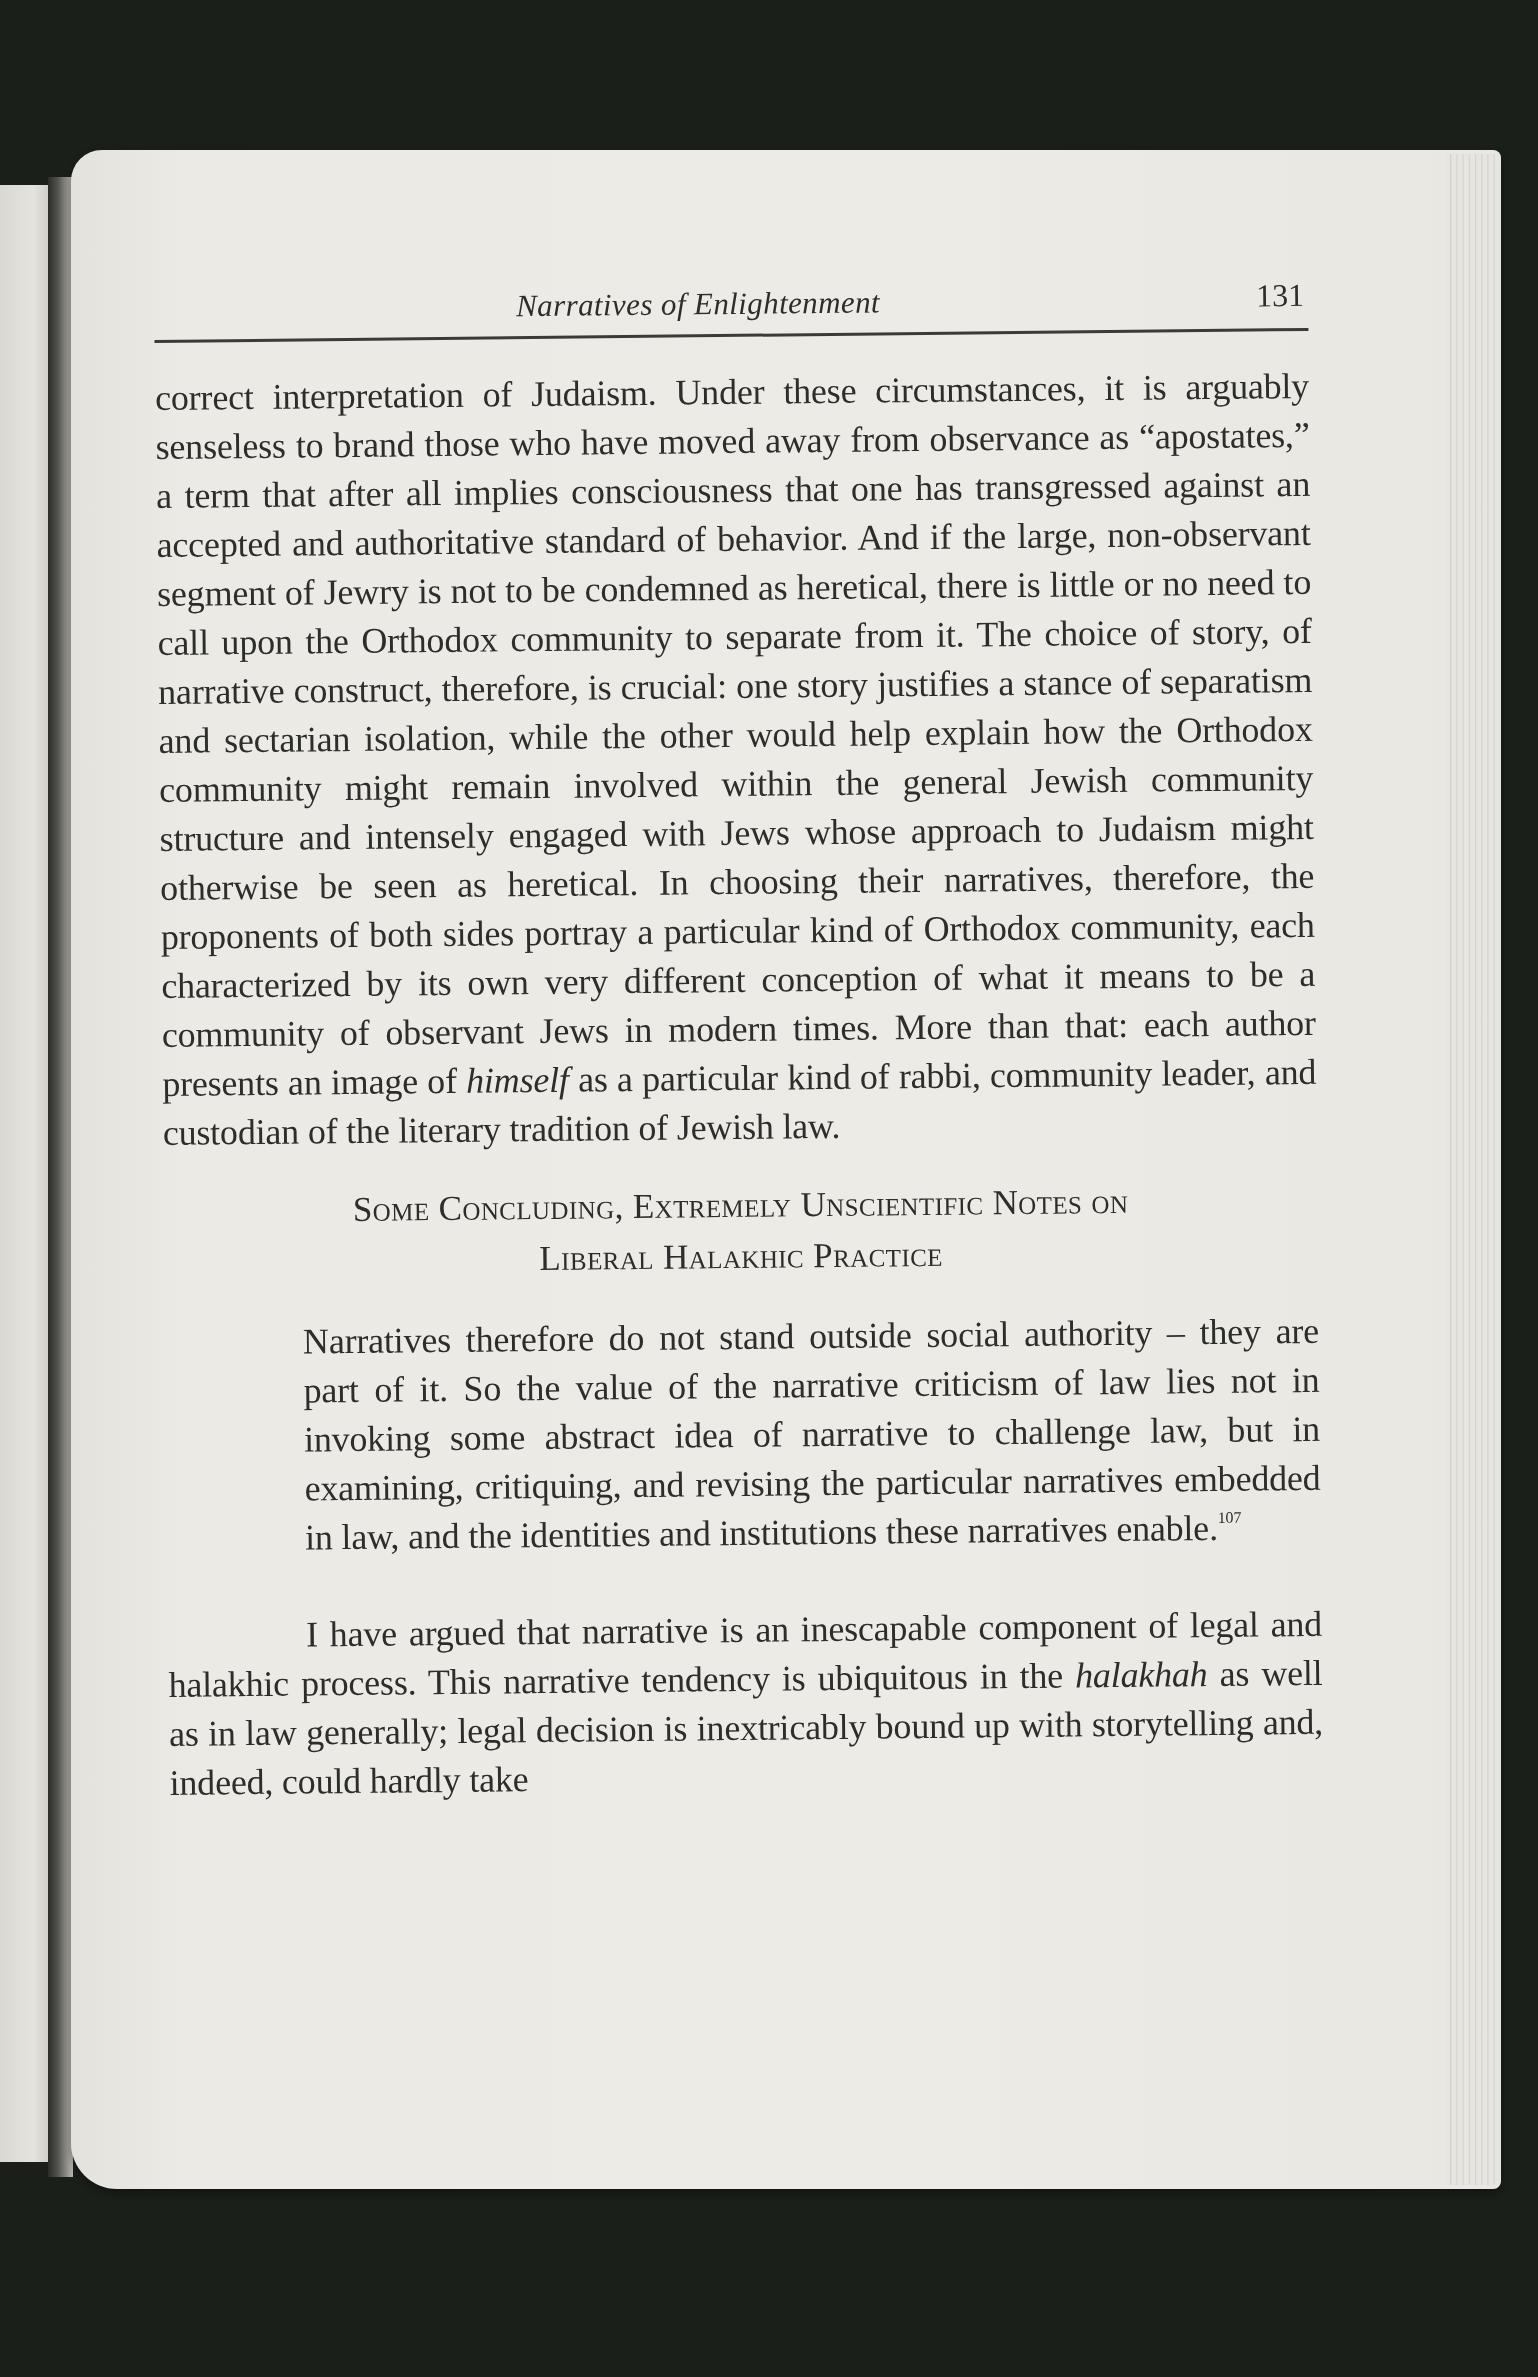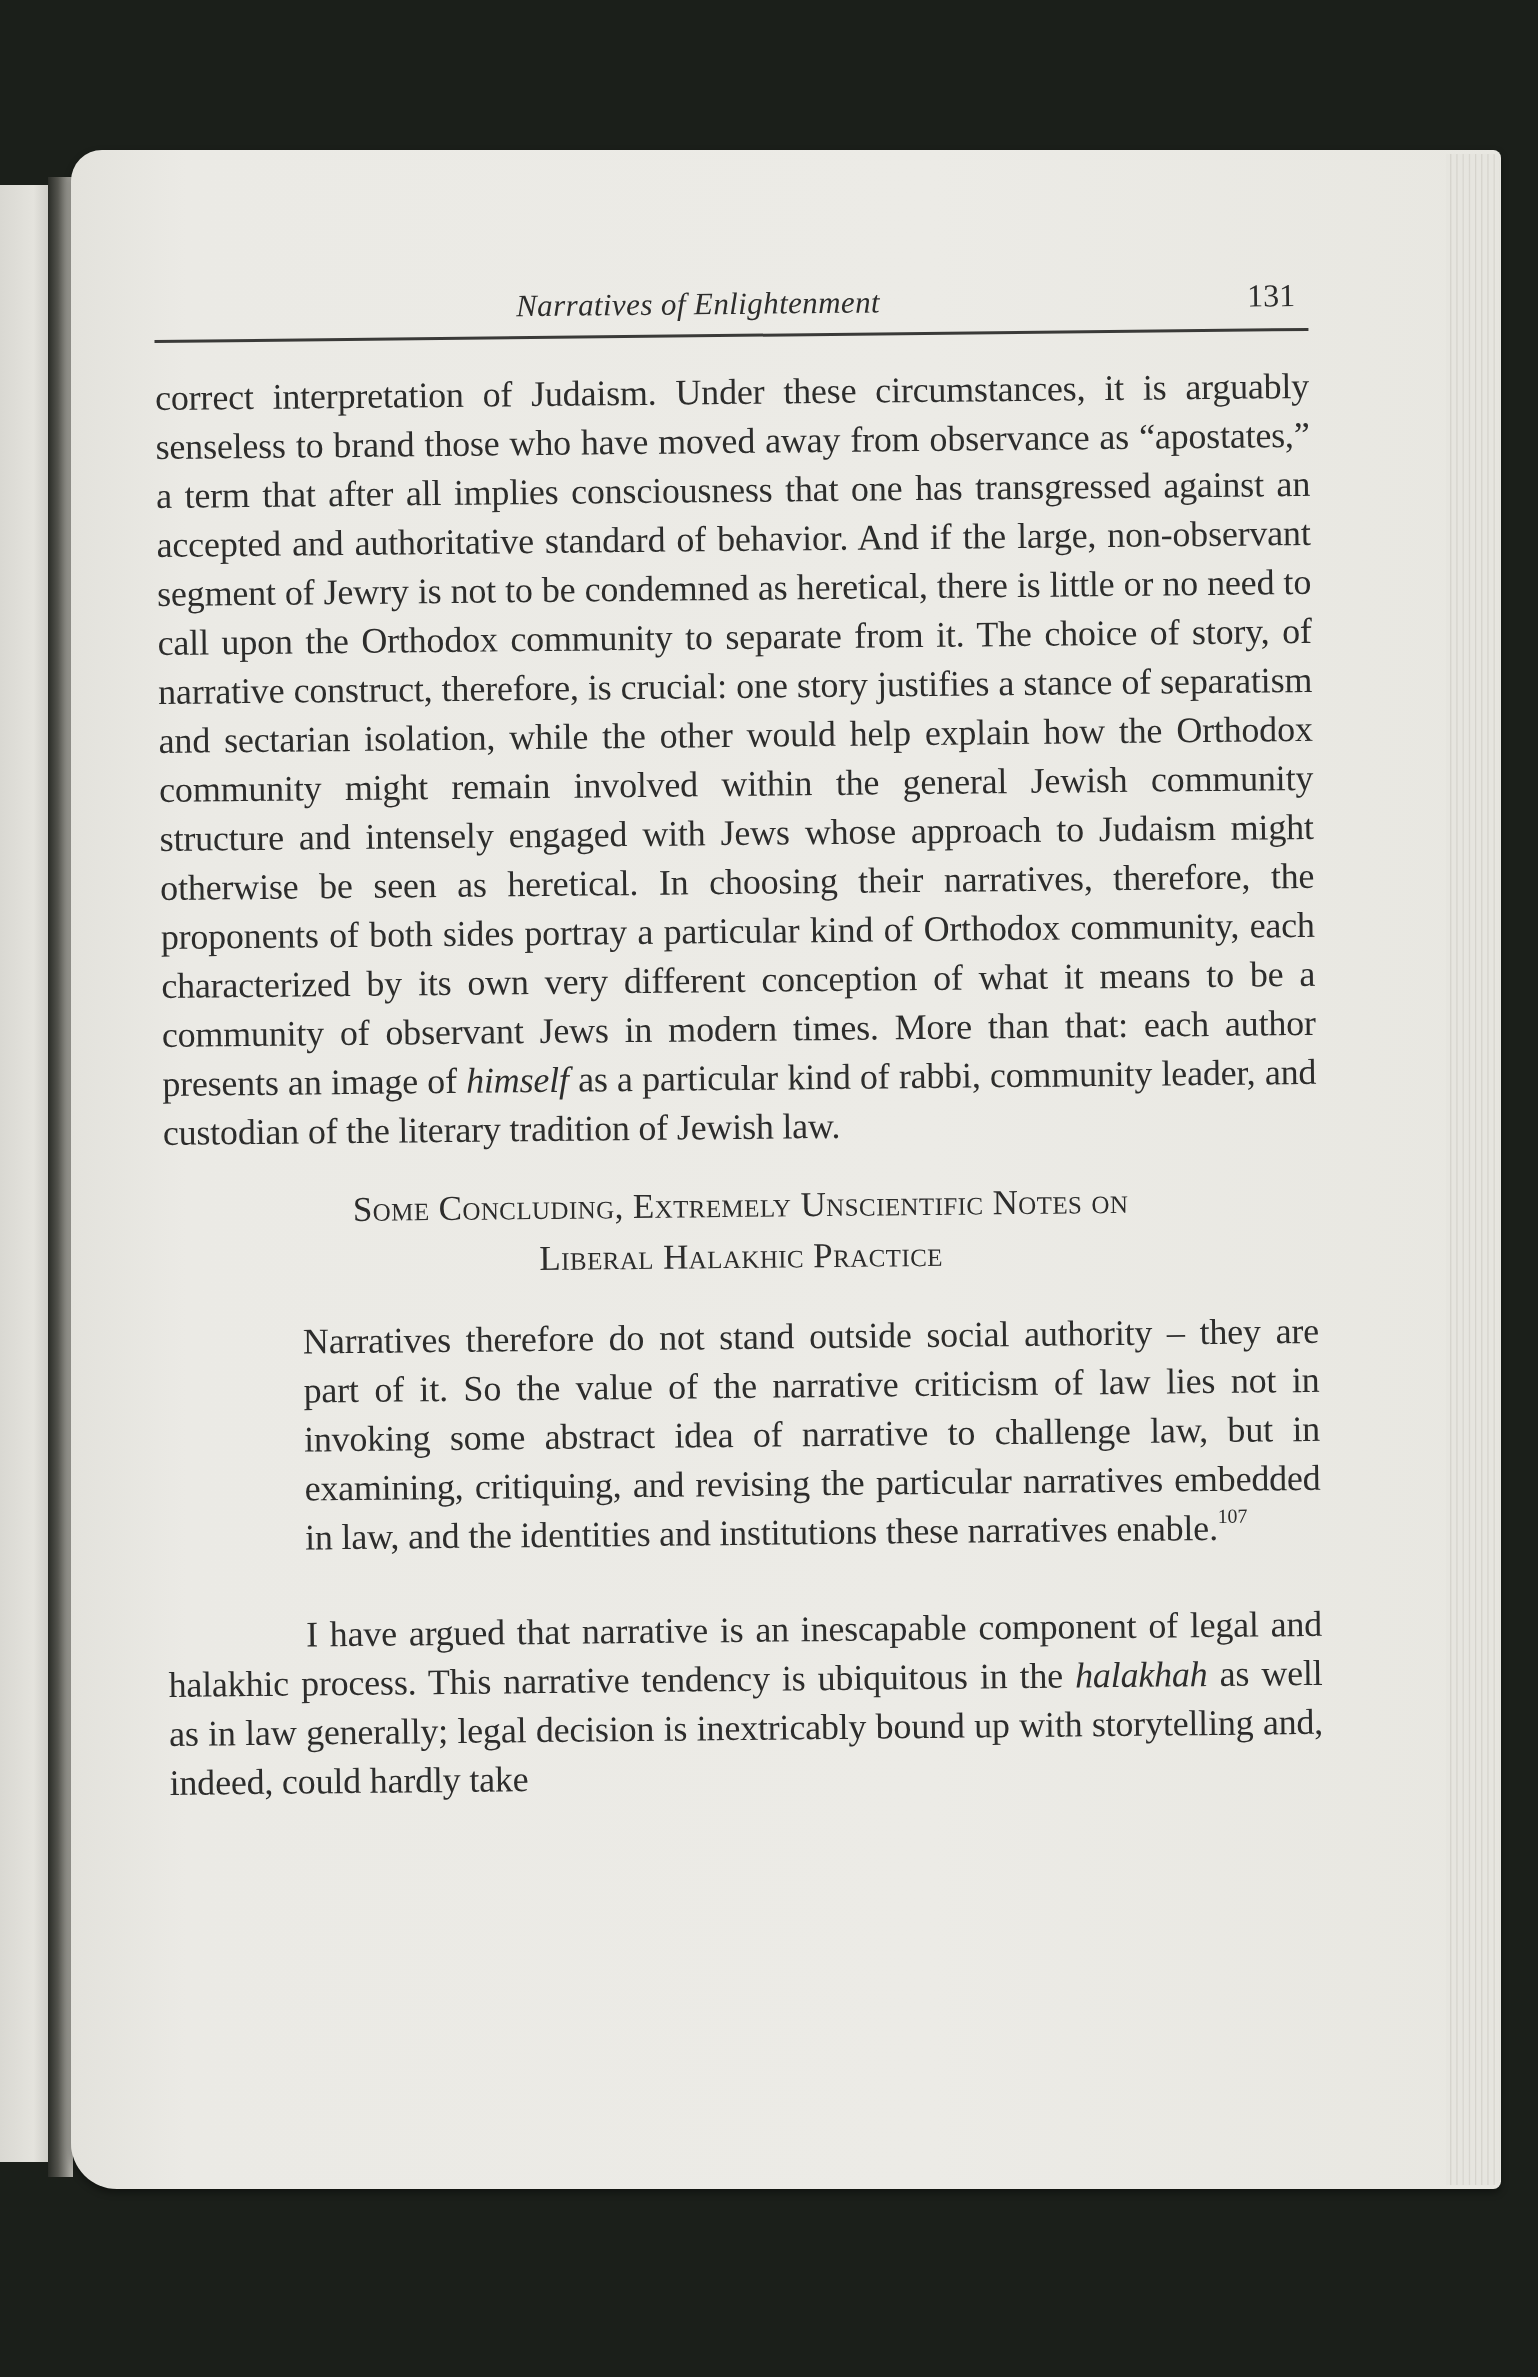--- a/index.html
+++ b/index.html
@@ -35,21 +35,21 @@
     }
     .running-head {
       position: relative; height: 48px;
       border-bottom: 3.1px solid #3a3a38;
     }
     .running-title {
       position: absolute; left: 362px; top: 0; font-style: italic; font-size: 31px;
       letter-spacing: 0.4px;
     }
     .page-number {
-      position: absolute; right: 13px; top: -3.1px; font-size: 32px;
+      position: absolute; right: 4px; top: -3.1px; font-size: 32px;
     }
     .body-text {
       margin-top: 31px;
       font-size: 36px;
       line-height: 49px;
       text-align: justify;
       letter-spacing: -0.2px;
     }
     .body-text p { margin: 0; }
     .body-text .indent { text-indent: 138px; }
@@ -61,21 +61,21 @@
       margin: 28px 0 31px 0;
       letter-spacing: 0.4px;
     }
     .block-quote {
       margin: 0 0 0 138px;
       font-size: 36px;
       line-height: 49px;
       text-align: justify;
     }
     .para-gap { height: 48px; }
-    sup { font-size: 20px; line-height: 0; vertical-align: 17px; }
+    sup { font-size: 16px; line-height: 0; vertical-align: 17px; }
     em { font-style: italic; }
   </style>
 </head>
 <body>
 
 <div class="left-page-edge"></div>
 <div class="gutter"></div>
 <div class="page"></div>
 <div class="page-stack"></div>
 

